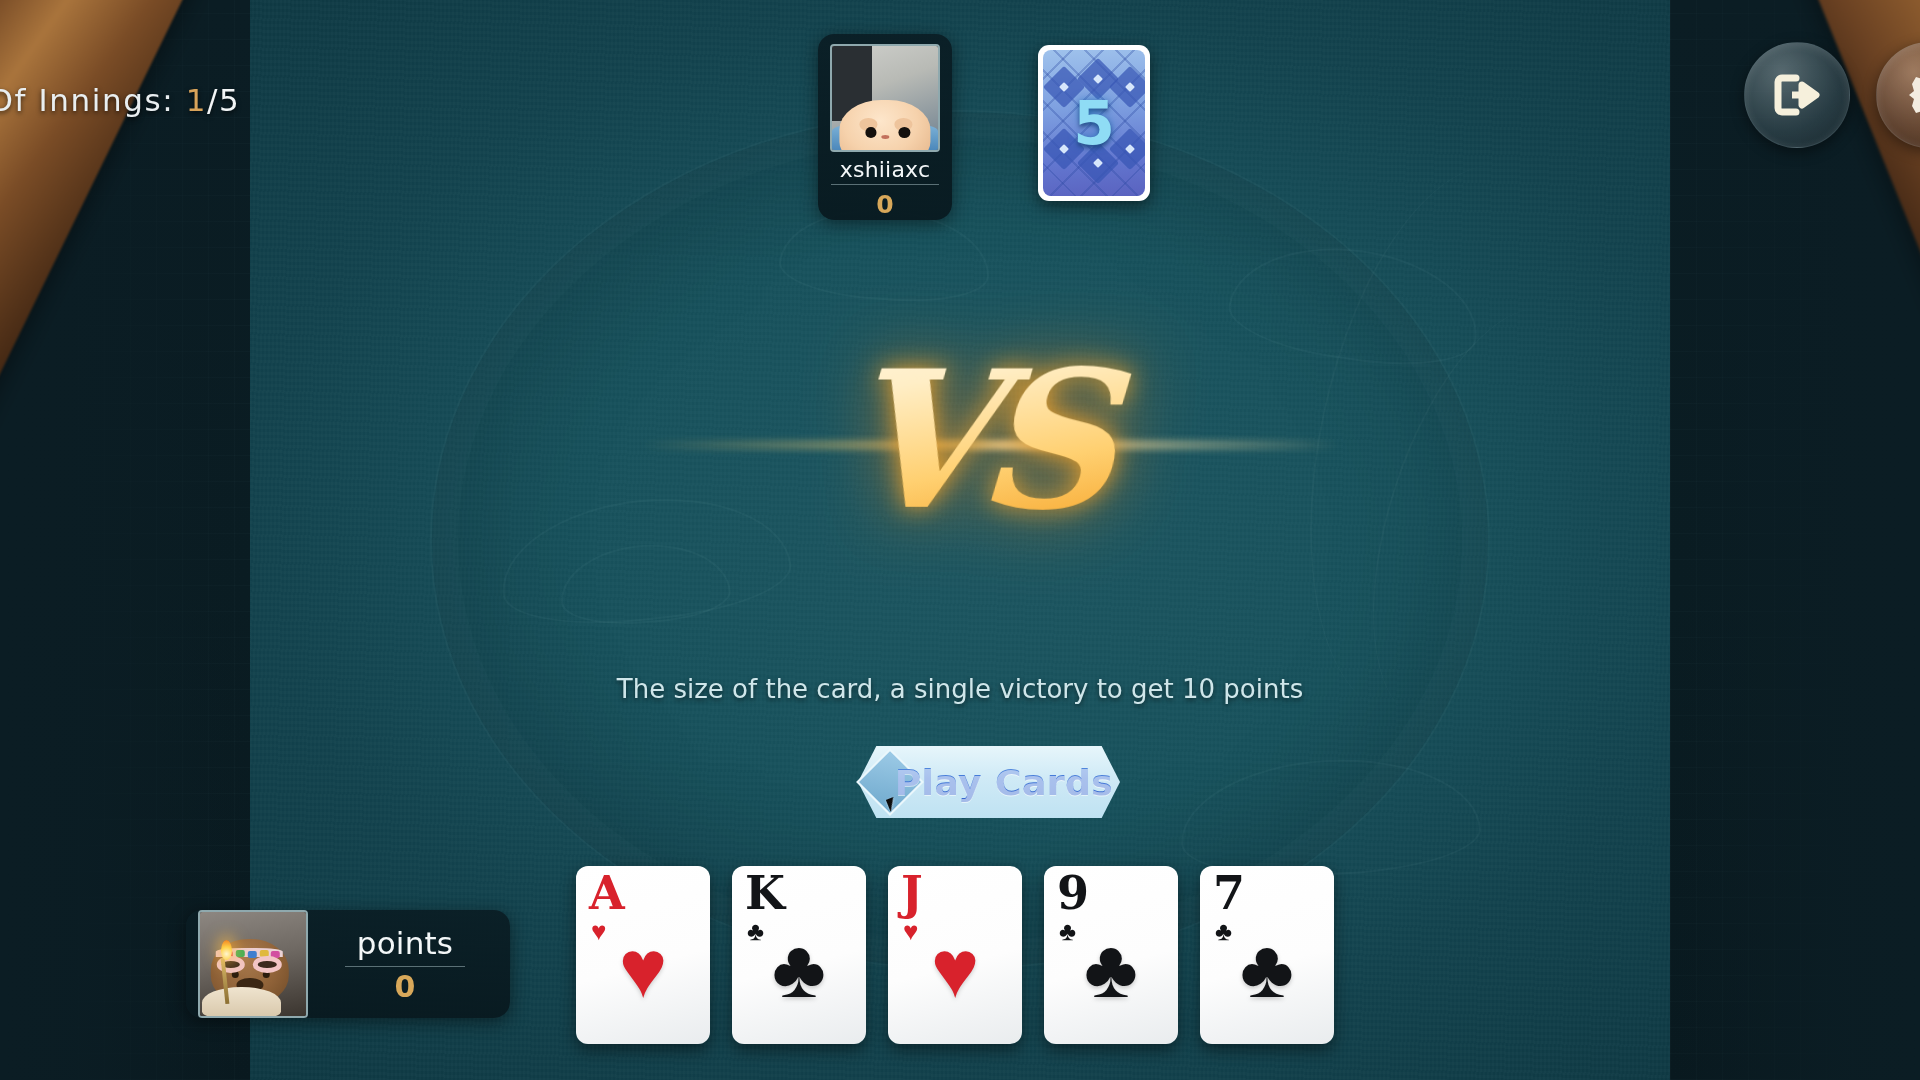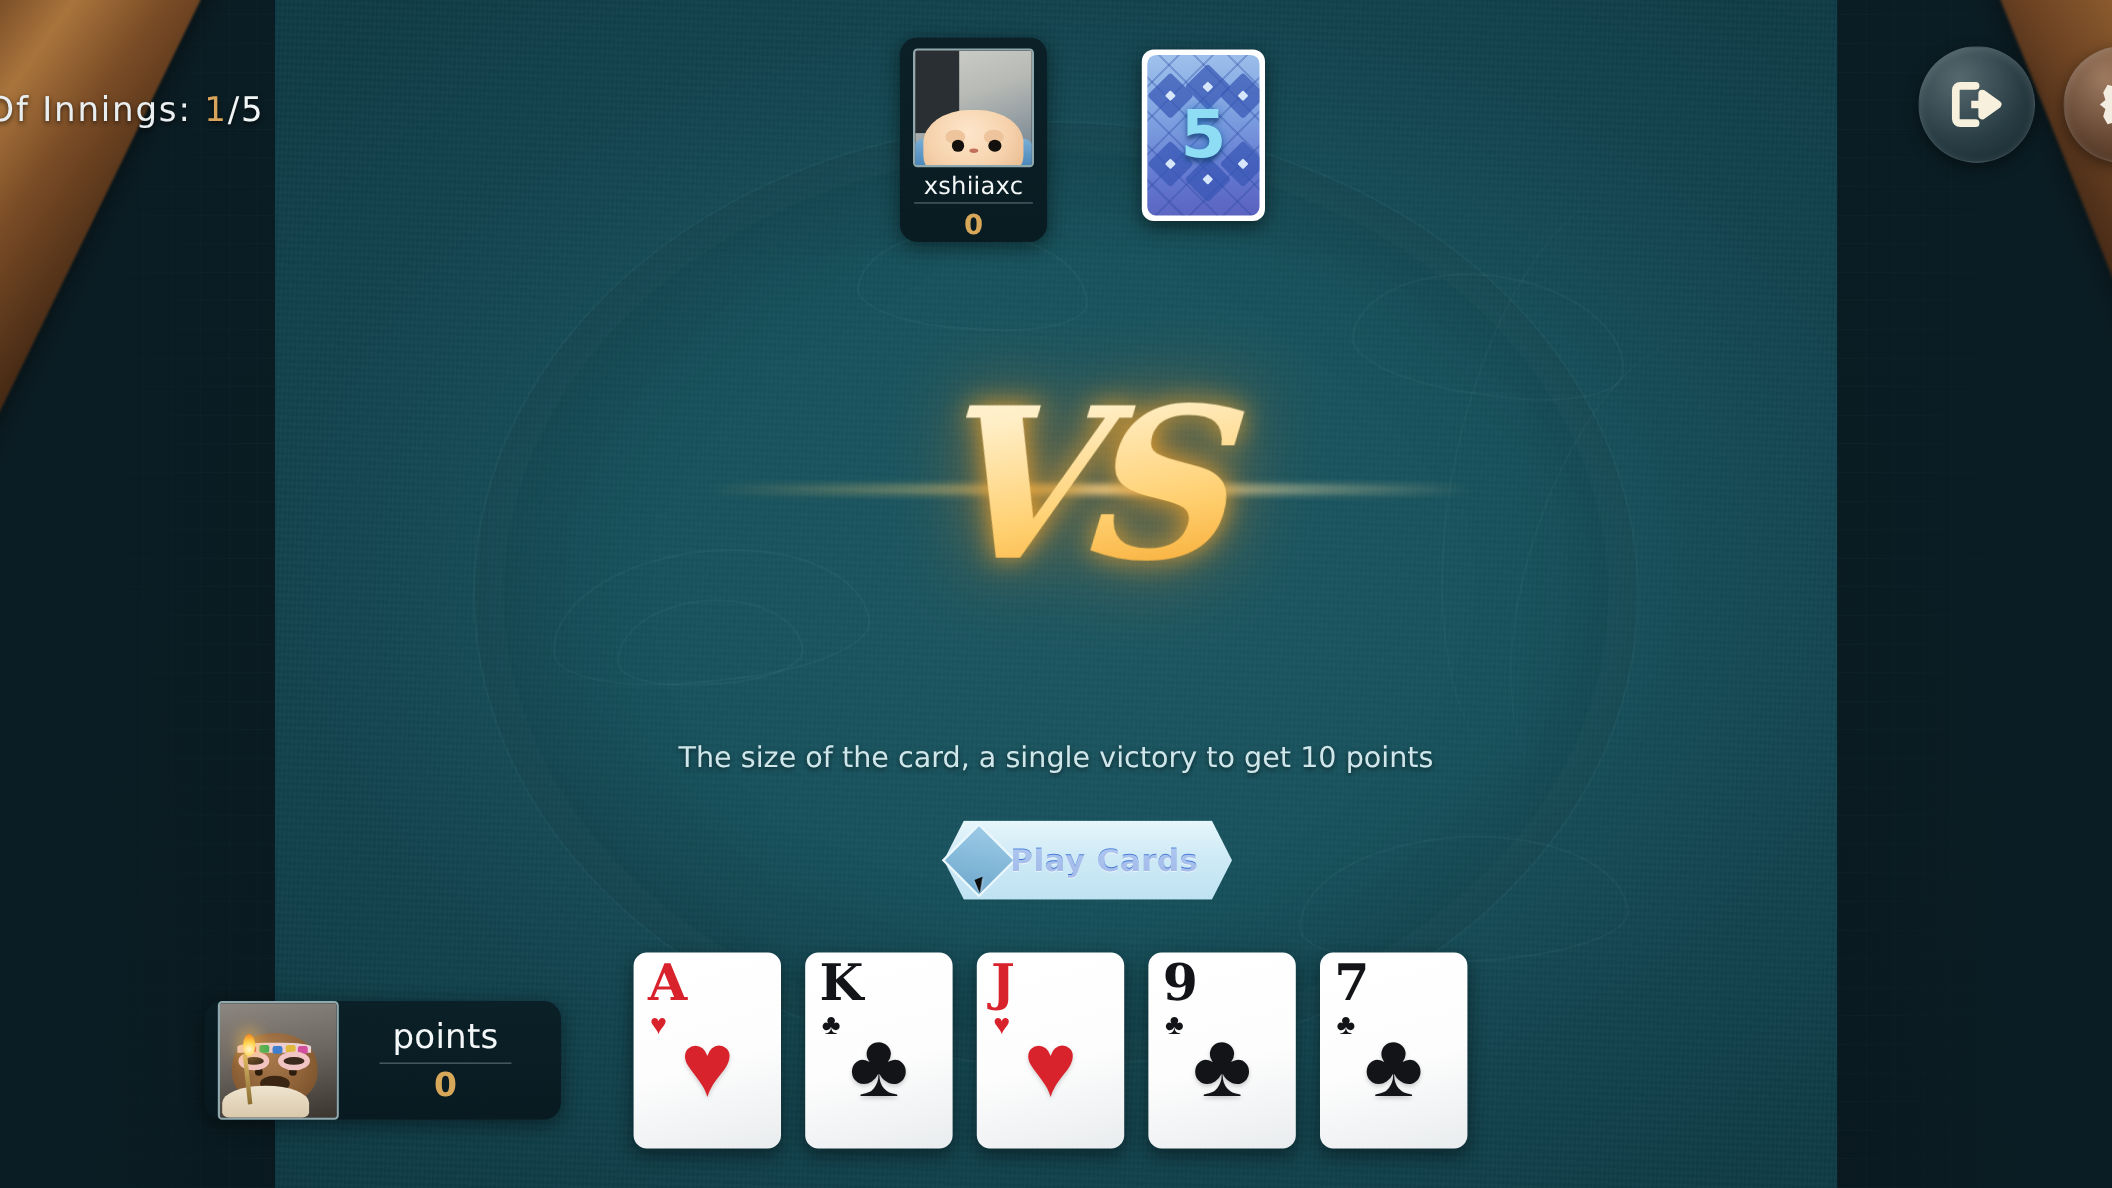--- a/index.html
+++ b/index.html
@@ -273,21 +273,21 @@
   }
   #play-diamond{
     position:absolute; left:8px; top:12px; width:48px; height:48px;
     background:linear-gradient(145deg,#9ccae6,#6fa9cd);
     border:2px solid #eaf7fc; transform:rotate(45deg);
   }
   #play-label{
     position:absolute; left:0; top:0; width:100%; height:100%;
     display:flex; align-items:center; justify-content:center;
     padding-left:30px;
-    font-size:28px; font-weight:bold; letter-spacing:.5px;
+    font-size:36px; font-weight:bold; letter-spacing:.5px;
     font-family:"DejaVu Sans", sans-serif;
     background:linear-gradient(180deg,#6fa8e8 0%,#3f74d6 48%,#2f5bc4 100%);
     -webkit-background-clip:text; background-clip:text; color:transparent;
     text-shadow:0 1px 0 rgba(255,255,255,.55);
   }
   #cursor{
     position:absolute; left:888px; top:798px; width:0; height:0;
     border-left:8px solid #0d0d0d; border-bottom:13px solid transparent;
     transform:rotate(-22deg);
     filter:drop-shadow(0 1px 1px rgba(255,255,255,.6));

